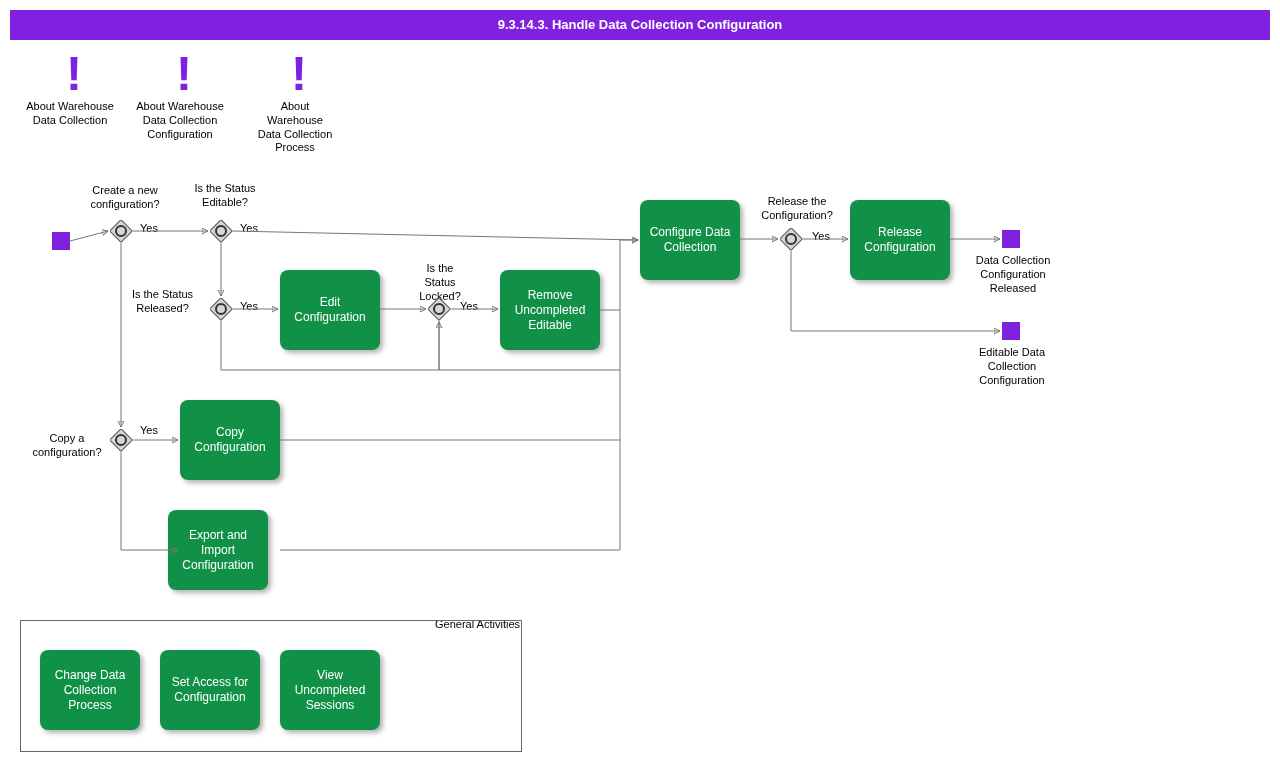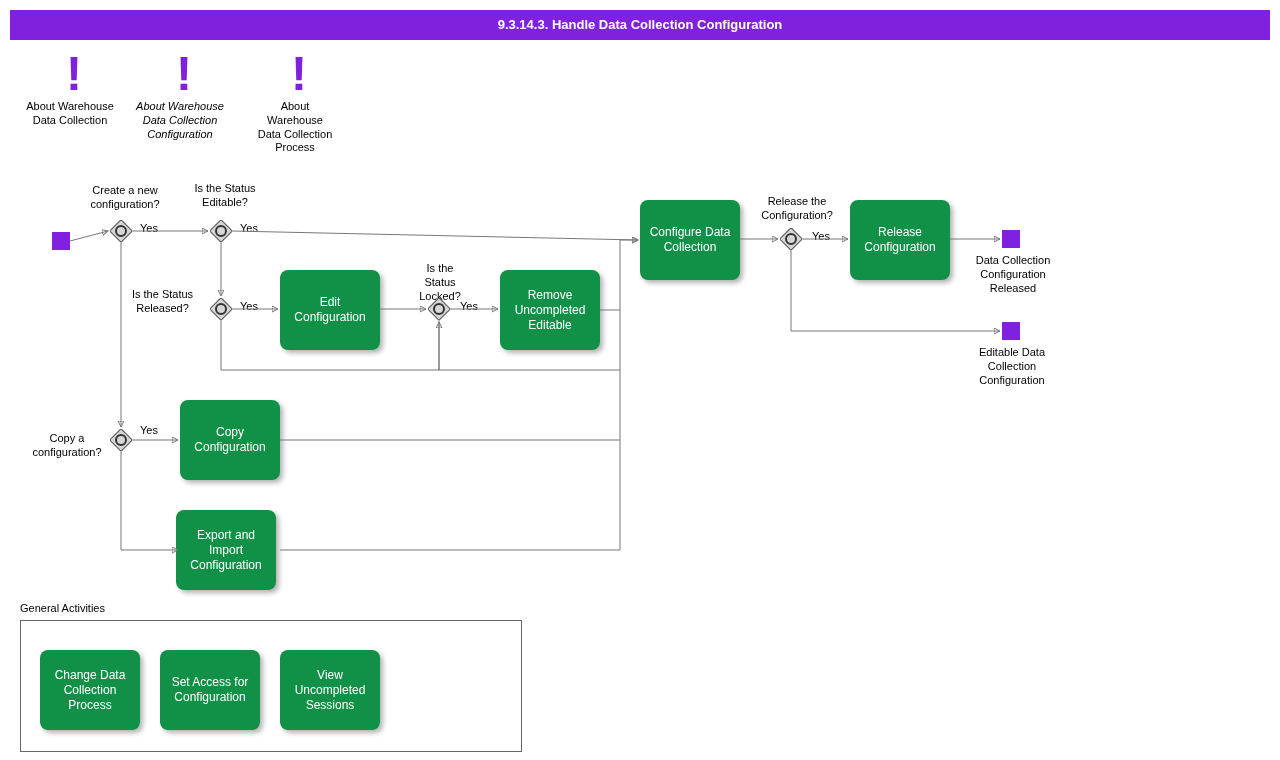--- a/index.html
+++ b/index.html
@@ -6,37 +6,37 @@
 .stage{position:relative;width:1280px;height:760px;}
 .titlebar{position:absolute;left:10px;top:10px;width:1260px;height:30px;background:#8021e0;color:#fff;text-align:center;line-height:30px;font-weight:700;font-size:13px;}
 .excl{position:absolute;color:#8021e0;font-size:48px;font-weight:700;line-height:1;}
 .note{position:absolute;text-align:center;font-size:11px;line-height:1.25;}
 .label{position:absolute;text-align:center;font-size:11px;line-height:1.25;}
 .square{position:absolute;width:18px;height:18px;background:#8021e0;}
 .gate{position:absolute;width:22px;height:22px;}
 .gate svg{display:block;}
 .task{position:absolute;width:100px;height:80px;background:#119147;border-radius:8px;color:#fff;display:flex;align-items:center;justify-content:center;text-align:center;font-size:12px;line-height:1.25;box-shadow:3px 3px 5px rgba(0,0,0,.3);padding:4px;box-sizing:border-box;}
 .ga-box{position:absolute;border:1px solid #666;}
-.ga-title{position:absolute;text-align:left;font-size:11px;}
+.ga-title{position:absolute;text-align:right;font-size:11px;margin-top:16px;}
 .edge{position:absolute;pointer-events:none;}
 .edge line,.edge path{stroke:#777;stroke-width:1;fill:none;}
 .arrow{fill:#777;}
 </style>
 </head>
 <body>
 
 <div class="stage">
 
   <div class="titlebar">9.3.14.3. Handle Data Collection Configuration</div>
 
   <div class="excl" style="left:66px;top:50px;">!</div>
   <div class="note" style="left:20px;top:100px;width:100px;">About Warehouse Data Collection</div>
 
   <div class="excl" style="left:176px;top:50px;">!</div>
-  <div class="note" style="left:130px;top:100px;width:100px;font-style:italic;">About Warehouse Data Collection Configuration</div>
+  <div class="note" style="left:130px;top:100px;width:100px;">About Warehouse Data Collection Configuration</div>
 
   <div class="excl" style="left:291px;top:50px;">!</div>
   <div class="note" style="left:255px;top:100px;width:80px;">About Warehouse Data Collection Process</div>
 
   <div class="square" style="left:52px;top:232px;"></div>
 
   <div class="label" style="left:80px;top:184px;width:90px;">Create a new configuration?</div>
   <div class="gate" style="left:110px;top:220px;">
     <svg width="22" height="22">
         <g transform="translate(11,11) rotate(45)">
@@ -111,21 +111,21 @@
         <g transform="translate(11,11) rotate(45)">
           <rect x="-8" y="-8" width="16" height="16" fill="#d6d6d6" stroke="#555"></rect>
         </g>
         <circle cx="11" cy="11" r="5" fill="none" stroke="#333" stroke-width="2"></circle>
       </svg>
   </div>
   <div class="label" style="left:140px;top:424px;width:30px;text-align:left;">Yes</div>
 
   <div class="task" style="left:180px;top:400px;">Copy Configuration</div>
 
-  <div class="task" style="left:176px;top:510px;">Export and Import Configuration</div>
+  <div class="task" style="left:168px;top:510px;">Export and Import Configuration</div>
 
   <div class="ga-title" style="left:20px;top:602px;width:500px;">General Activities</div>
   <div class="ga-box" style="left:20px;top:620px;width:500px;height:130px;"></div>
 
   <div class="task" style="left:40px;top:650px;">Change Data Collection Process</div>
   <div class="task" style="left:160px;top:650px;">Set Access for Configuration</div>
   <div class="task" style="left:280px;top:650px;">View Uncompleted Sessions</div>
 
   <svg class="edge" style="left:0;top:0;width:1280px;height:760px;">
     <defs>

